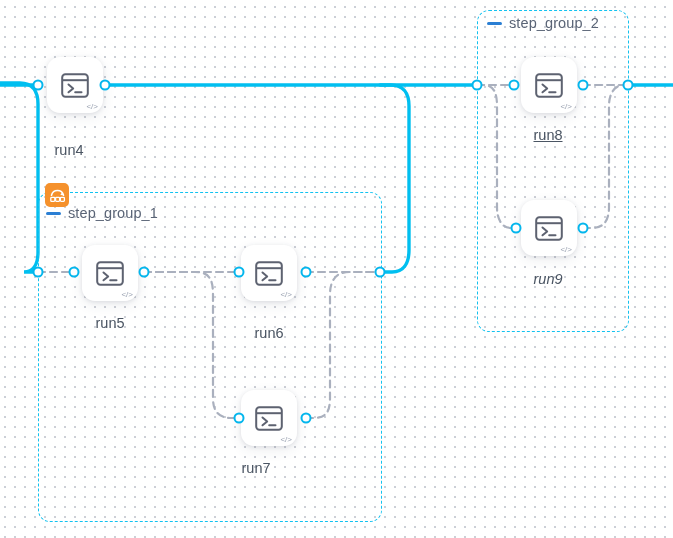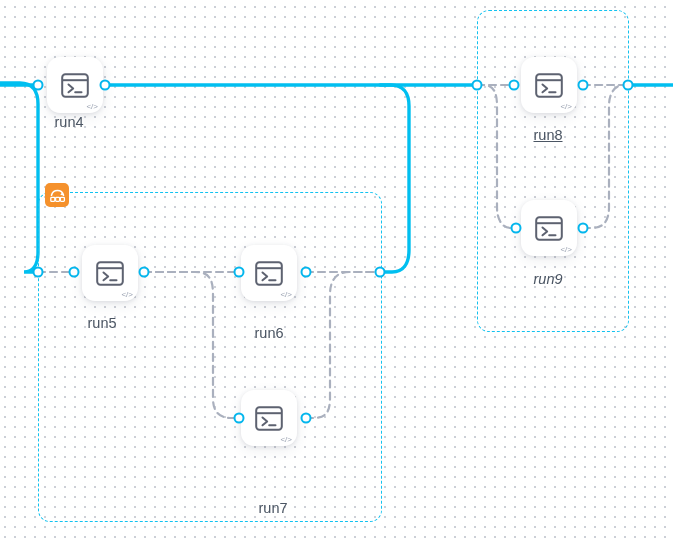--- a/index.html
+++ b/index.html
@@ -129,43 +129,51 @@
   <div class="loop-badge" style="left:45px; top:183px;">
     <svg width="17" height="15" viewBox="0 0 17 15" fill="none">
       <path d="M2.5 7.2 A6.2 6.2 0 0 1 14.5 7.2" stroke="#ffffff" stroke-width="1.6" fill="none" stroke-linecap="round"></path>
       <path d="M13.2 3.9 L14.8 7.3 L11.3 7.0 Z" fill="#ffffff"></path>
       <rect x="1.8" y="9.4" width="4" height="4" rx="0.8" stroke="#ffffff" stroke-width="1.3" fill="none"></rect>
       <rect x="6.6" y="9.4" width="4" height="4" rx="0.8" stroke="#ffffff" stroke-width="1.3" fill="none"></rect>
       <rect x="11.4" y="9.4" width="4" height="4" rx="0.8" stroke="#ffffff" stroke-width="1.3" fill="none"></rect>
     </svg>
   </div>
 
-
+  <div class="group-header" style="left:46px; top:205px;">
+    <span class="collapse-dash"></span>
+    <span class="group-title">step_group_1</span>
+  </div>
+
+  <div class="group-header" style="left:487px; top:15px;">
+    <span class="collapse-dash"></span>
+    <span class="group-title">step_group_2</span>
+  </div>
 
   <div class="node" style="left:47px; top:57px;">
     <svg width="28" height="25" viewBox="0 0 28 25">
       <rect x="1.2" y="1.2" width="25.6" height="22.6" rx="3.2" stroke="#5d6270" stroke-width="2" fill="none"></rect>
       <line x1="1.2" y1="7.2" x2="26.8" y2="7.2" stroke="#5d6270" stroke-width="2"></line>
       <path d="M7.5 11.5 L12.2 15.4 L7.5 19.3" stroke="#5d6270" stroke-width="2" fill="none" stroke-linecap="round" stroke-linejoin="round"></path>
       <line x1="14.2" y1="19.3" x2="20.5" y2="19.3" stroke="#5d6270" stroke-width="2" stroke-linecap="round"></line>
     </svg>
     <span class="code-badge">&lt;/&gt;</span>
   </div>
-  <div class="node-label" style="left:69px; top:114px;">run4</div>
+  <div class="node-label" style="left:69px; top:142px;">run4</div>
 
   <div class="node" style="left:82px; top:245px;">
     <svg width="28" height="25" viewBox="0 0 28 25">
       <rect x="1.2" y="1.2" width="25.6" height="22.6" rx="3.2" stroke="#5d6270" stroke-width="2" fill="none"></rect>
       <line x1="1.2" y1="7.2" x2="26.8" y2="7.2" stroke="#5d6270" stroke-width="2"></line>
       <path d="M7.5 11.5 L12.2 15.4 L7.5 19.3" stroke="#5d6270" stroke-width="2" fill="none" stroke-linecap="round" stroke-linejoin="round"></path>
       <line x1="14.2" y1="19.3" x2="20.5" y2="19.3" stroke="#5d6270" stroke-width="2" stroke-linecap="round"></line>
     </svg>
     <span class="code-badge">&lt;/&gt;</span>
   </div>
-  <div class="node-label" style="left:102px; top:315px;">run5</div>
+  <div class="node-label" style="left:110px; top:315px;">run5</div>
 
   <div class="node" style="left:241px; top:245px;">
     <svg width="28" height="25" viewBox="0 0 28 25">
       <rect x="1.2" y="1.2" width="25.6" height="22.6" rx="3.2" stroke="#5d6270" stroke-width="2" fill="none"></rect>
       <line x1="1.2" y1="7.2" x2="26.8" y2="7.2" stroke="#5d6270" stroke-width="2"></line>
       <path d="M7.5 11.5 L12.2 15.4 L7.5 19.3" stroke="#5d6270" stroke-width="2" fill="none" stroke-linecap="round" stroke-linejoin="round"></path>
       <line x1="14.2" y1="19.3" x2="20.5" y2="19.3" stroke="#5d6270" stroke-width="2" stroke-linecap="round"></line>
     </svg>
     <span class="code-badge">&lt;/&gt;</span>
   </div>
@@ -173,21 +181,21 @@
 
   <div class="node" style="left:241px; top:390px;">
     <svg width="28" height="25" viewBox="0 0 28 25">
       <rect x="1.2" y="1.2" width="25.6" height="22.6" rx="3.2" stroke="#5d6270" stroke-width="2" fill="none"></rect>
       <line x1="1.2" y1="7.2" x2="26.8" y2="7.2" stroke="#5d6270" stroke-width="2"></line>
       <path d="M7.5 11.5 L12.2 15.4 L7.5 19.3" stroke="#5d6270" stroke-width="2" fill="none" stroke-linecap="round" stroke-linejoin="round"></path>
       <line x1="14.2" y1="19.3" x2="20.5" y2="19.3" stroke="#5d6270" stroke-width="2" stroke-linecap="round"></line>
     </svg>
     <span class="code-badge">&lt;/&gt;</span>
   </div>
-  <div class="node-label" style="left:273px; top:460px;margin-top:40px;">run7</div>
+  <div class="node-label" style="left:256px; top:460px;">run7</div>
 
   <div class="node" style="left:521px; top:57px;">
     <svg width="28" height="25" viewBox="0 0 28 25">
       <rect x="1.2" y="1.2" width="25.6" height="22.6" rx="3.2" stroke="#5d6270" stroke-width="2" fill="none"></rect>
       <line x1="1.2" y1="7.2" x2="26.8" y2="7.2" stroke="#5d6270" stroke-width="2"></line>
       <path d="M7.5 11.5 L12.2 15.4 L7.5 19.3" stroke="#5d6270" stroke-width="2" fill="none" stroke-linecap="round" stroke-linejoin="round"></path>
       <line x1="14.2" y1="19.3" x2="20.5" y2="19.3" stroke="#5d6270" stroke-width="2" stroke-linecap="round"></line>
     </svg>
     <span class="code-badge">&lt;/&gt;</span>
   </div>

